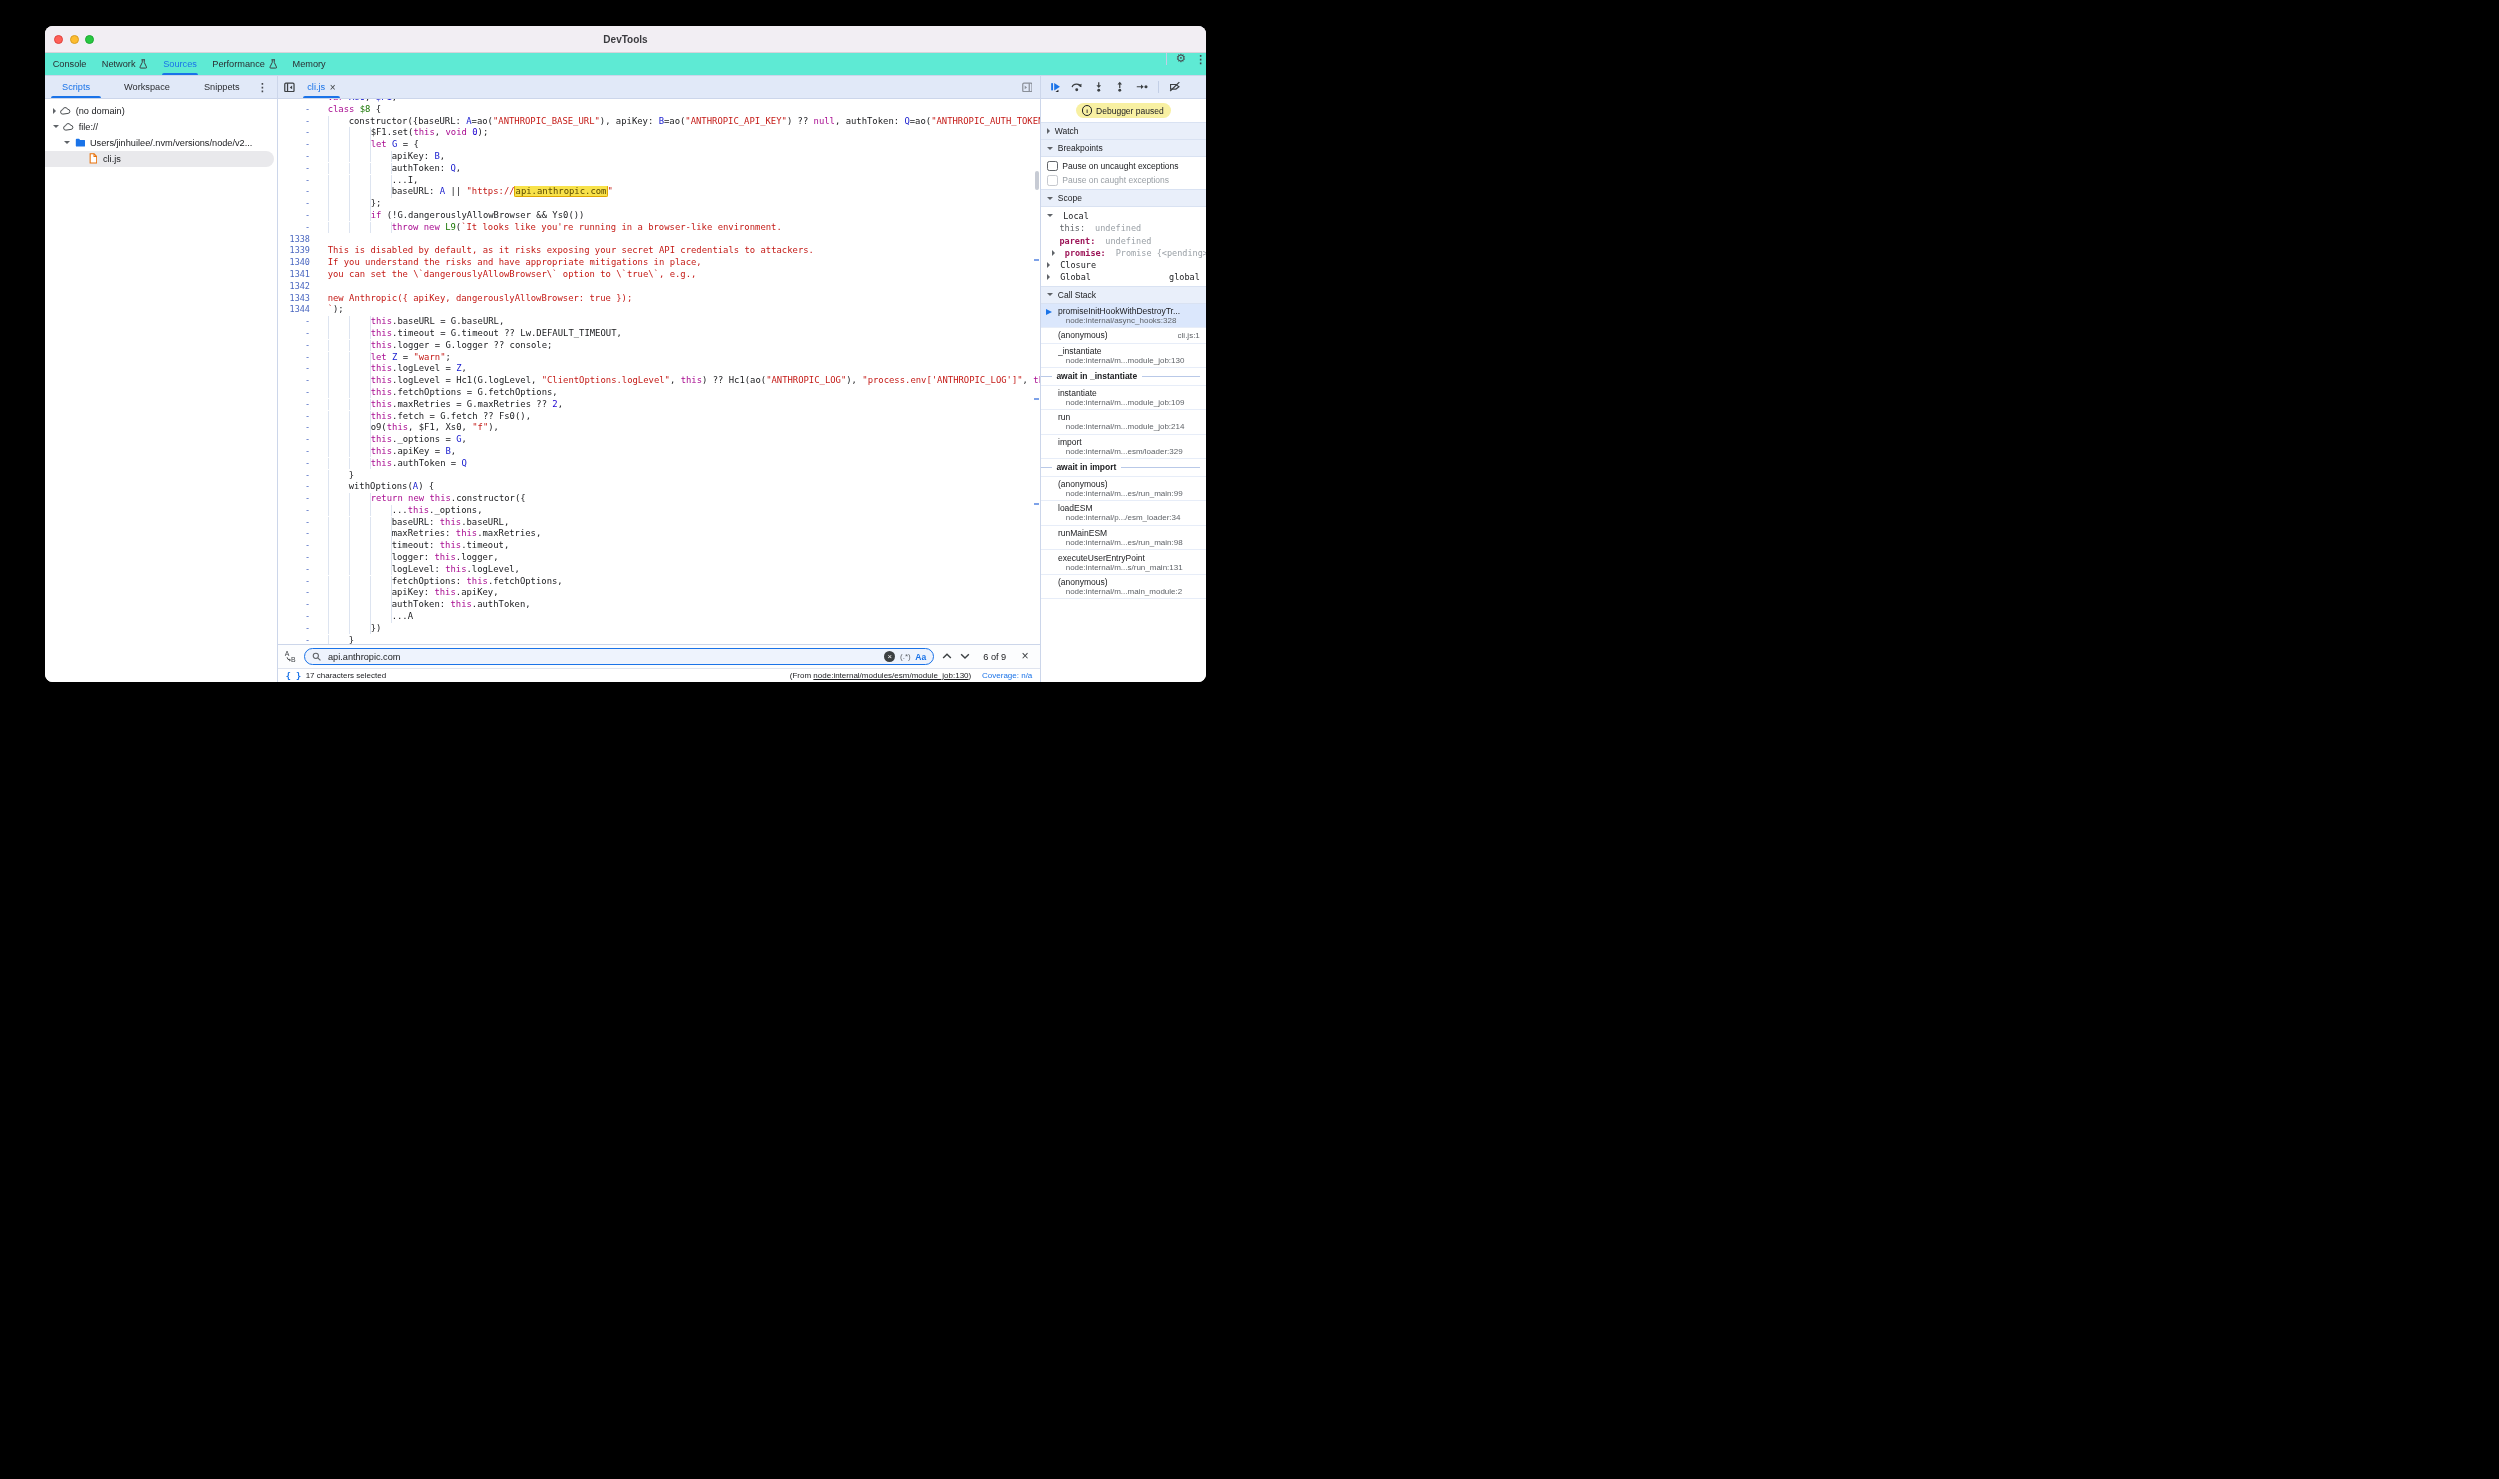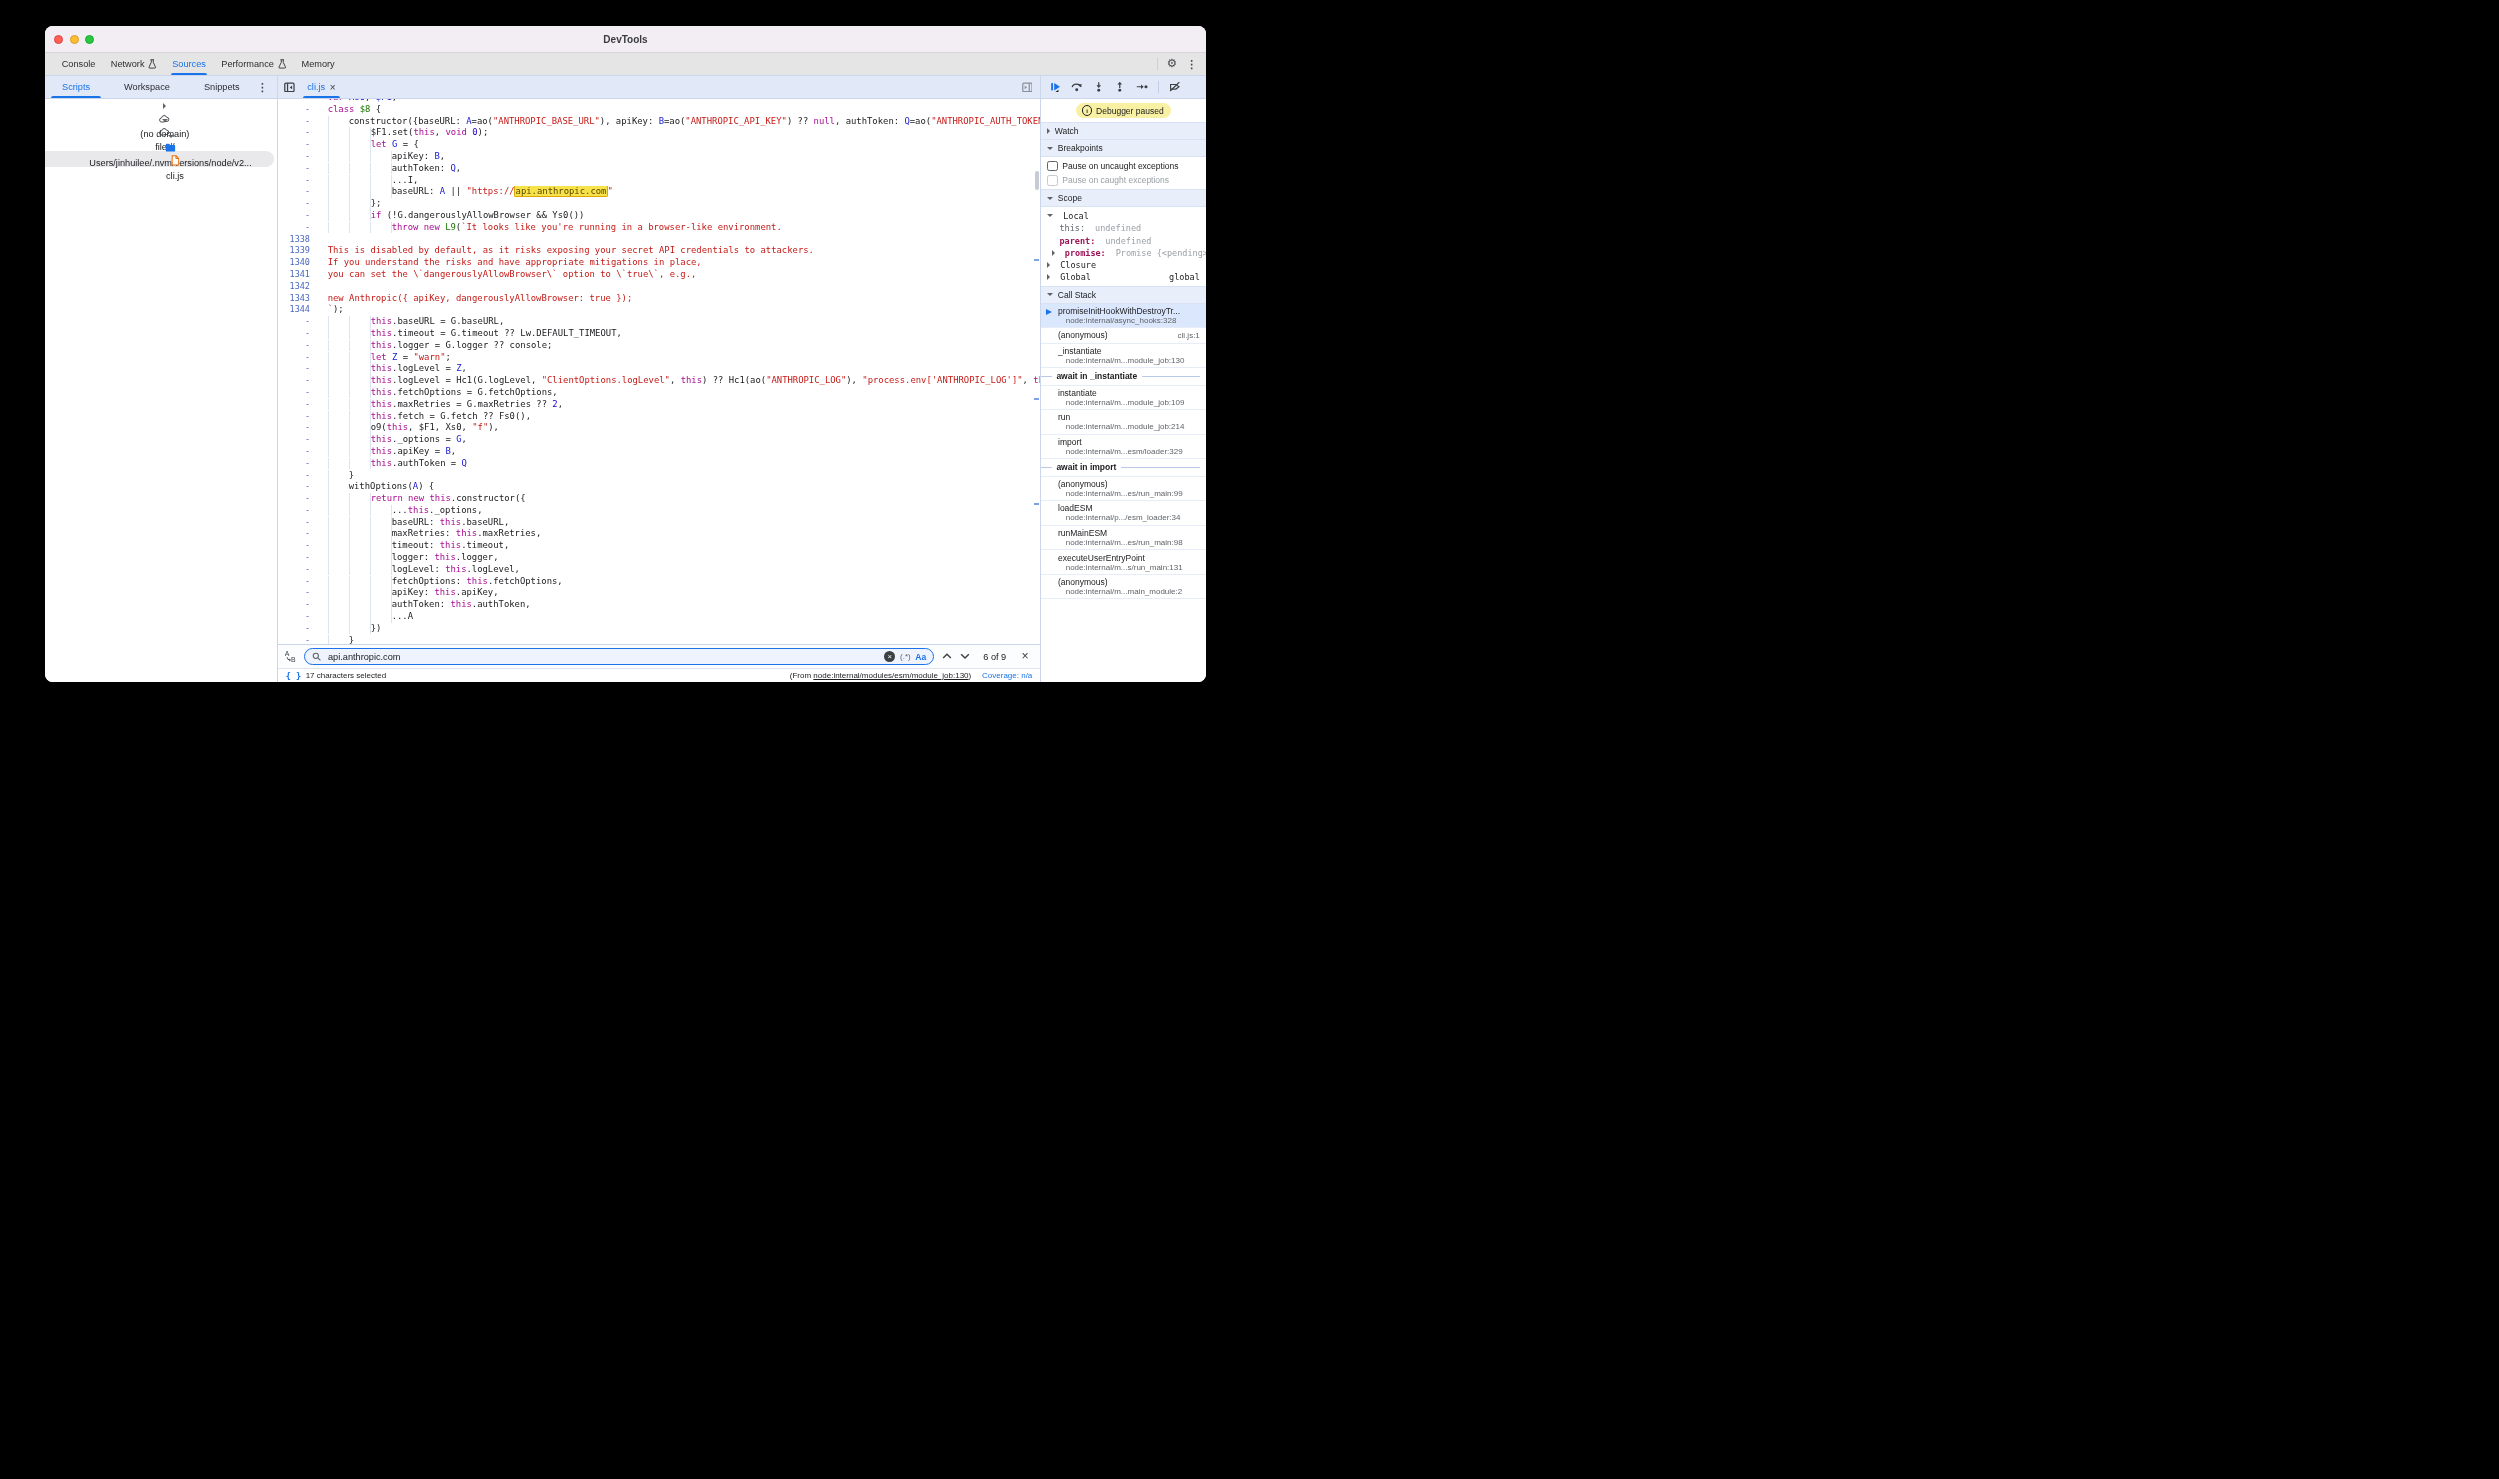--- a/index.html
+++ b/index.html
@@ -8,41 +8,41 @@
   .win{position:absolute;left:45px;top:26px;width:1161px;height:656px;background:#fff;
        border-radius:7.7px;overflow:hidden;box-shadow:0 19px 54px rgba(0,0,0,.65);
        display:flex;flex-direction:column;}
   
   .titlebar{height:26px;flex:0 0 26px;background:#f2eef3;border-bottom:0.8px solid #d8d3da;
             position:relative;display:flex;align-items:center;justify-content:center;}
   .tl{position:absolute;left:9.2px;top:8.5px;display:flex;gap:6.2px;}
   .tl i{width:9.2px;height:9.2px;border-radius:50%;display:block;}
   .title{font-size:10px;font-weight:700;color:#3b3b3f;}
   
-  .toolbar{height:22px;flex:0 0 22px;background:#e5e5e5;border-bottom:0.8px solid #ccd6ea;
-           display:flex;align-items:center;padding:0 9px;}
+  .toolbar{height:22px;flex:0 0 22px;background:#5eead4;border-bottom:0.8px solid #ccd6ea;
+           display:flex;align-items:flex-start;padding:0 0;}
   .mtab{position:relative;height:22px;display:flex;align-items:center;gap:3.8px;padding:0 7.7px;
         font-size:9.2px;color:#2b2d31;cursor:default;}
   .mtab.active{color:#1a73e8;}
   .mtab.active .undl{position:absolute;left:6.2px;right:6.2px;bottom:0;height:2.3px;border-radius:2.3px 2.3px 0 0;background:#1a73e8;}
   .tb-right{margin-left:auto;display:flex;align-items:center;gap:9.2px;}
   .vdiv{width:0.8px;height:12.3px;background:#c3cfe6;}
   .gear{font-size:11.5px;color:#44474d;line-height:1;}
   .kebab{font-size:10.8px;color:#44474d;font-weight:700;line-height:1;}
   
   .panes{flex:1;display:flex;min-height:0;}
   .subbar{height:22px;flex:0 0 22px;background:#e1e9f8;border-bottom:0.8px solid #ccd6ea;
           display:flex;align-items:center;}
   
   .sidebar{width:232px;flex:0 0 232px;border-right:0.8px solid #ccd6ea;display:flex;flex-direction:column;background:#fff;}
   .stab{position:relative;height:22px;display:flex;align-items:center;padding:0 17px;font-size:9.2px;color:#2b2d31;}
   .stab.active{color:#1a73e8;}
   .stab.active .undl{position:absolute;left:6.2px;right:6.2px;bottom:0;height:2.3px;border-radius:2.3px 2.3px 0 0;background:#1a73e8;}
   .tree{padding-top:3.8px;font-size:9.2px;color:#202124;}
-  .trow{height:16px;display:flex;align-items:center;gap:4.6px;flex-direction:column;}
+  .trow{height:16px;display:flex;align-items:center;gap:4.6px;}
   .trow.sel{background:#e9e9ec;border-radius:0 9.2px 9.2px 0;margin-right:3.1px;}
   .car{width:0;height:0;flex:0 0 auto;}
   .car.r{border-left:3.8px solid #5f6368;border-top:3.1px solid transparent;border-bottom:3.1px solid transparent;}
   .car.d{border-top:3.8px solid #5f6368;border-left:3.1px solid transparent;border-right:3.1px solid transparent;}
   .car.none{width:7px;}
   .ticon{width:10.8px;height:10.8px;flex:0 0 auto;display:flex;align-items:center;justify-content:center;}
   
   .editor{flex:1;display:flex;flex-direction:column;min-width:0;position:relative;}
   .etab{position:relative;height:22px;display:flex;align-items:center;gap:4.6px;padding:0 9.2px;font-size:9.2px;color:#1a73e8;}
   .etab .undl{position:absolute;left:4.6px;right:4.6px;bottom:0;height:2.3px;border-radius:2.3px 2.3px 0 0;background:#1a73e8;}

